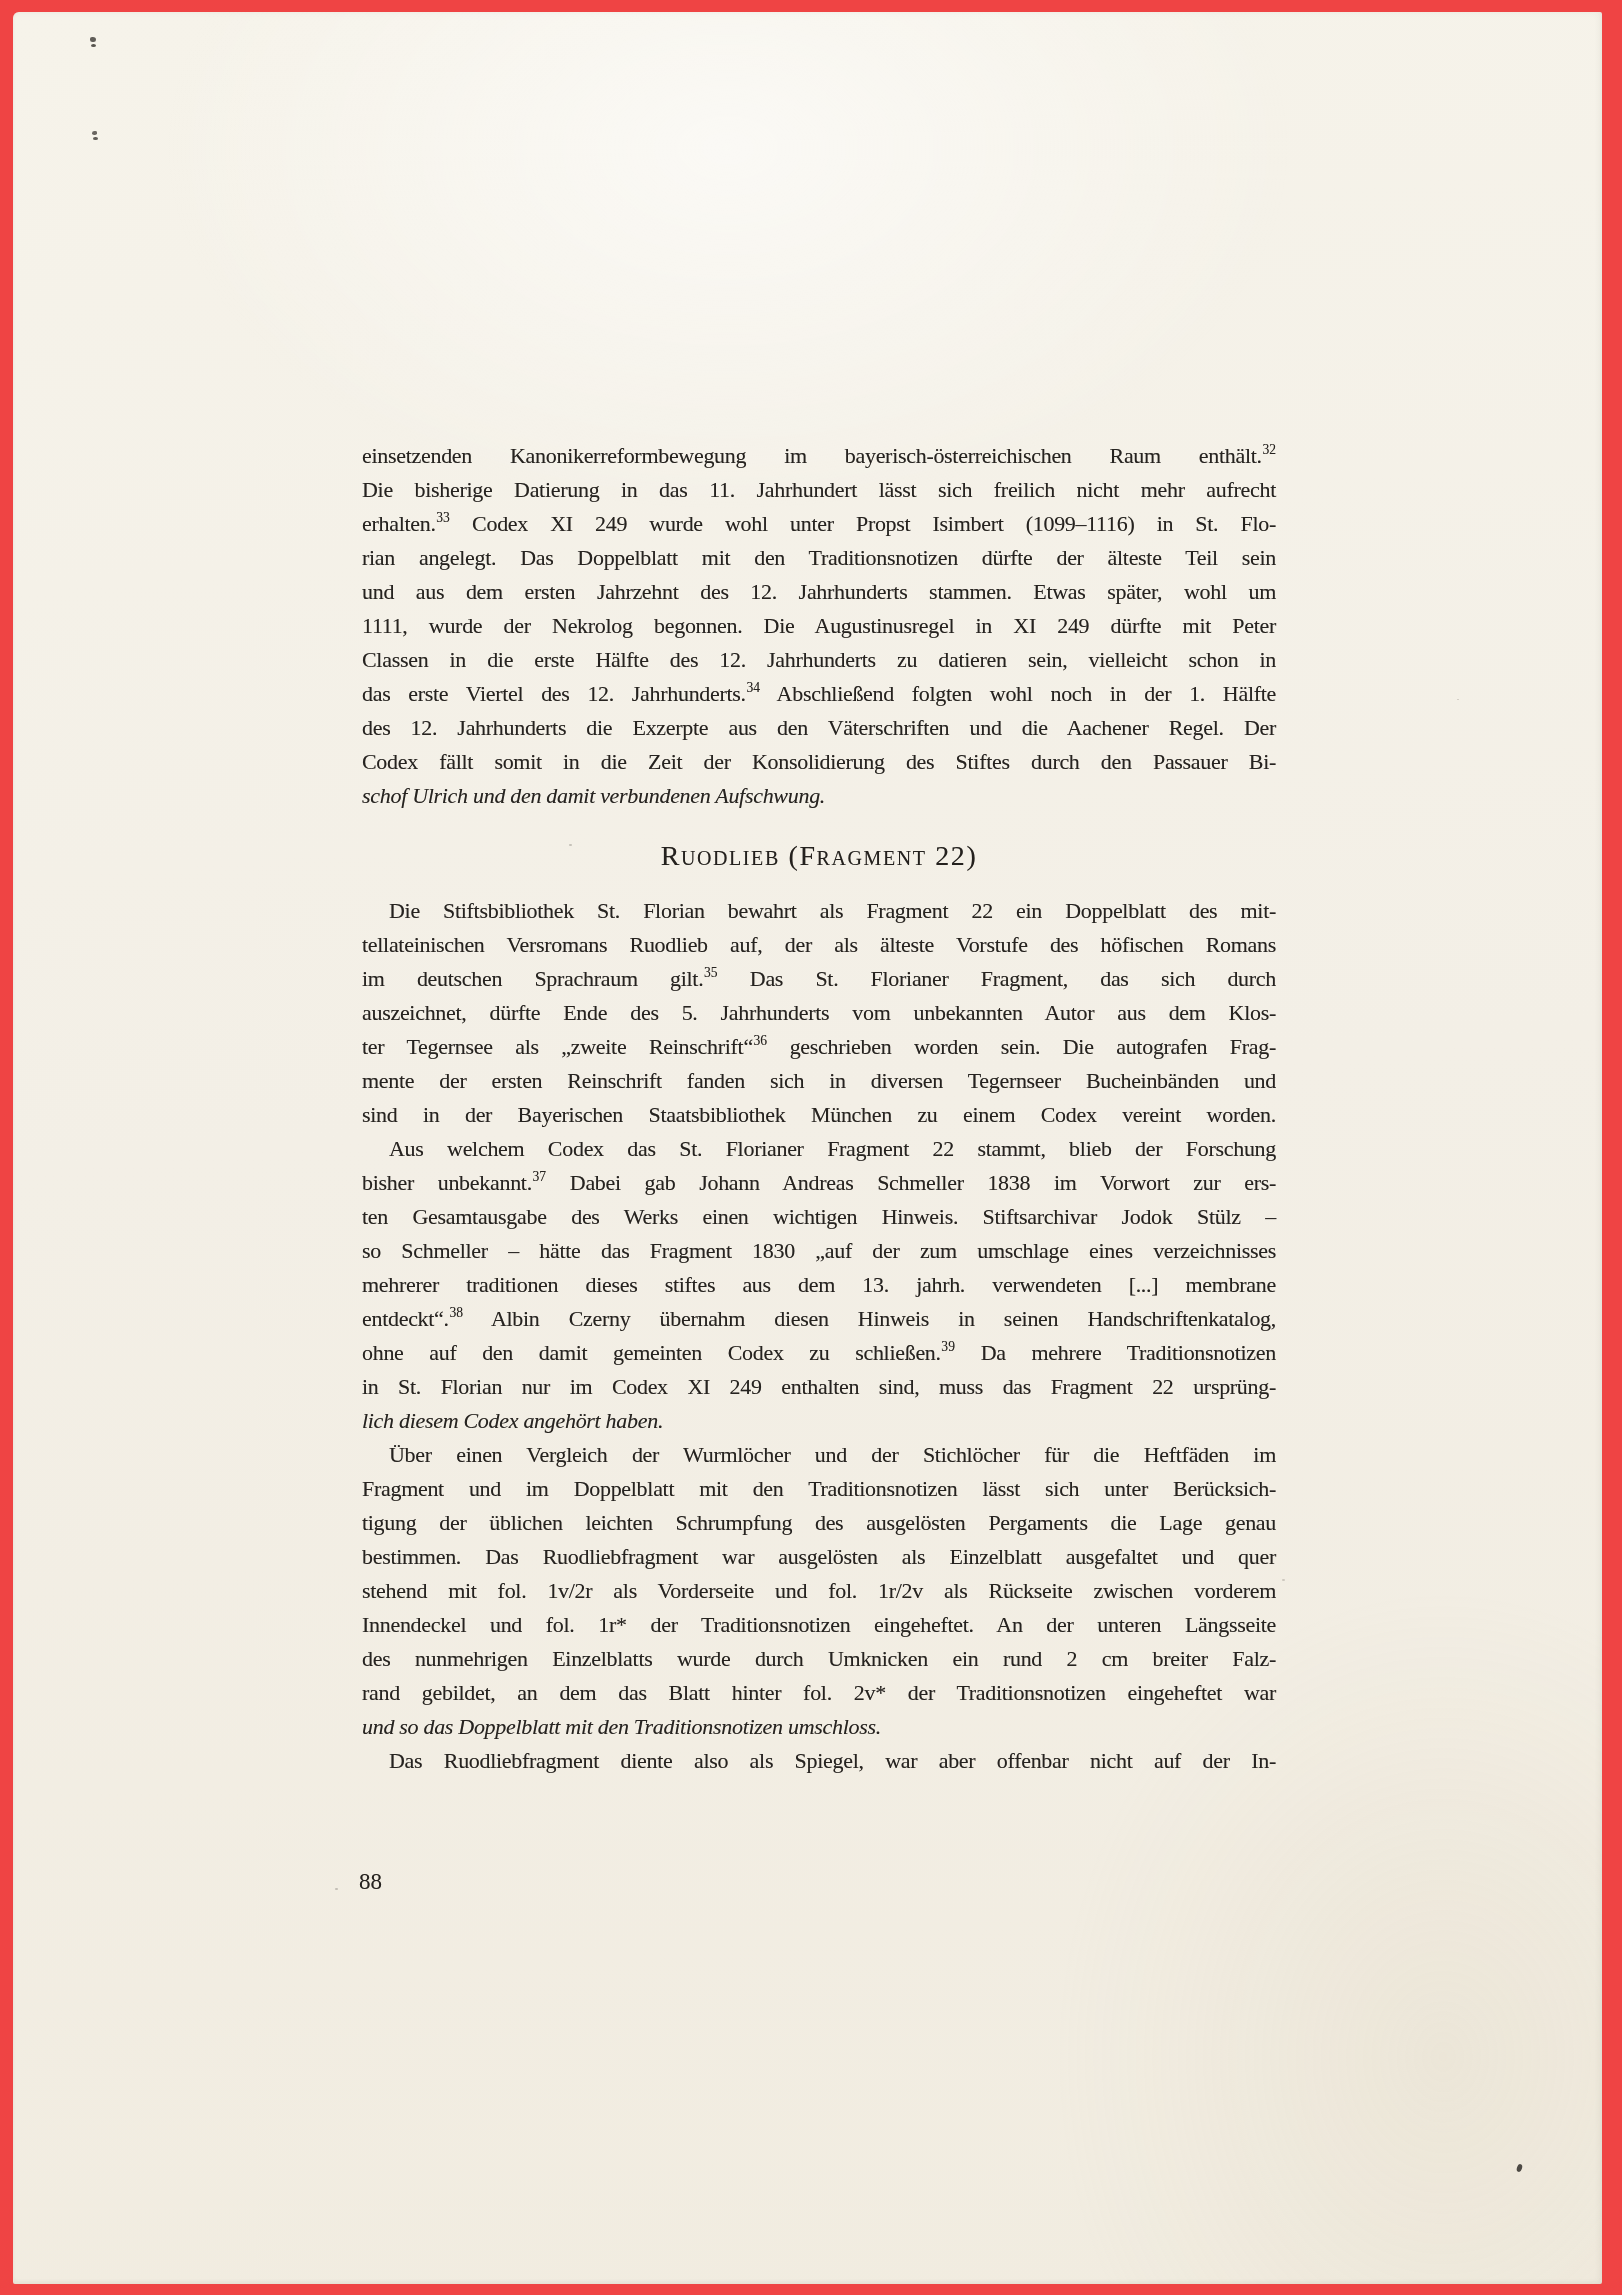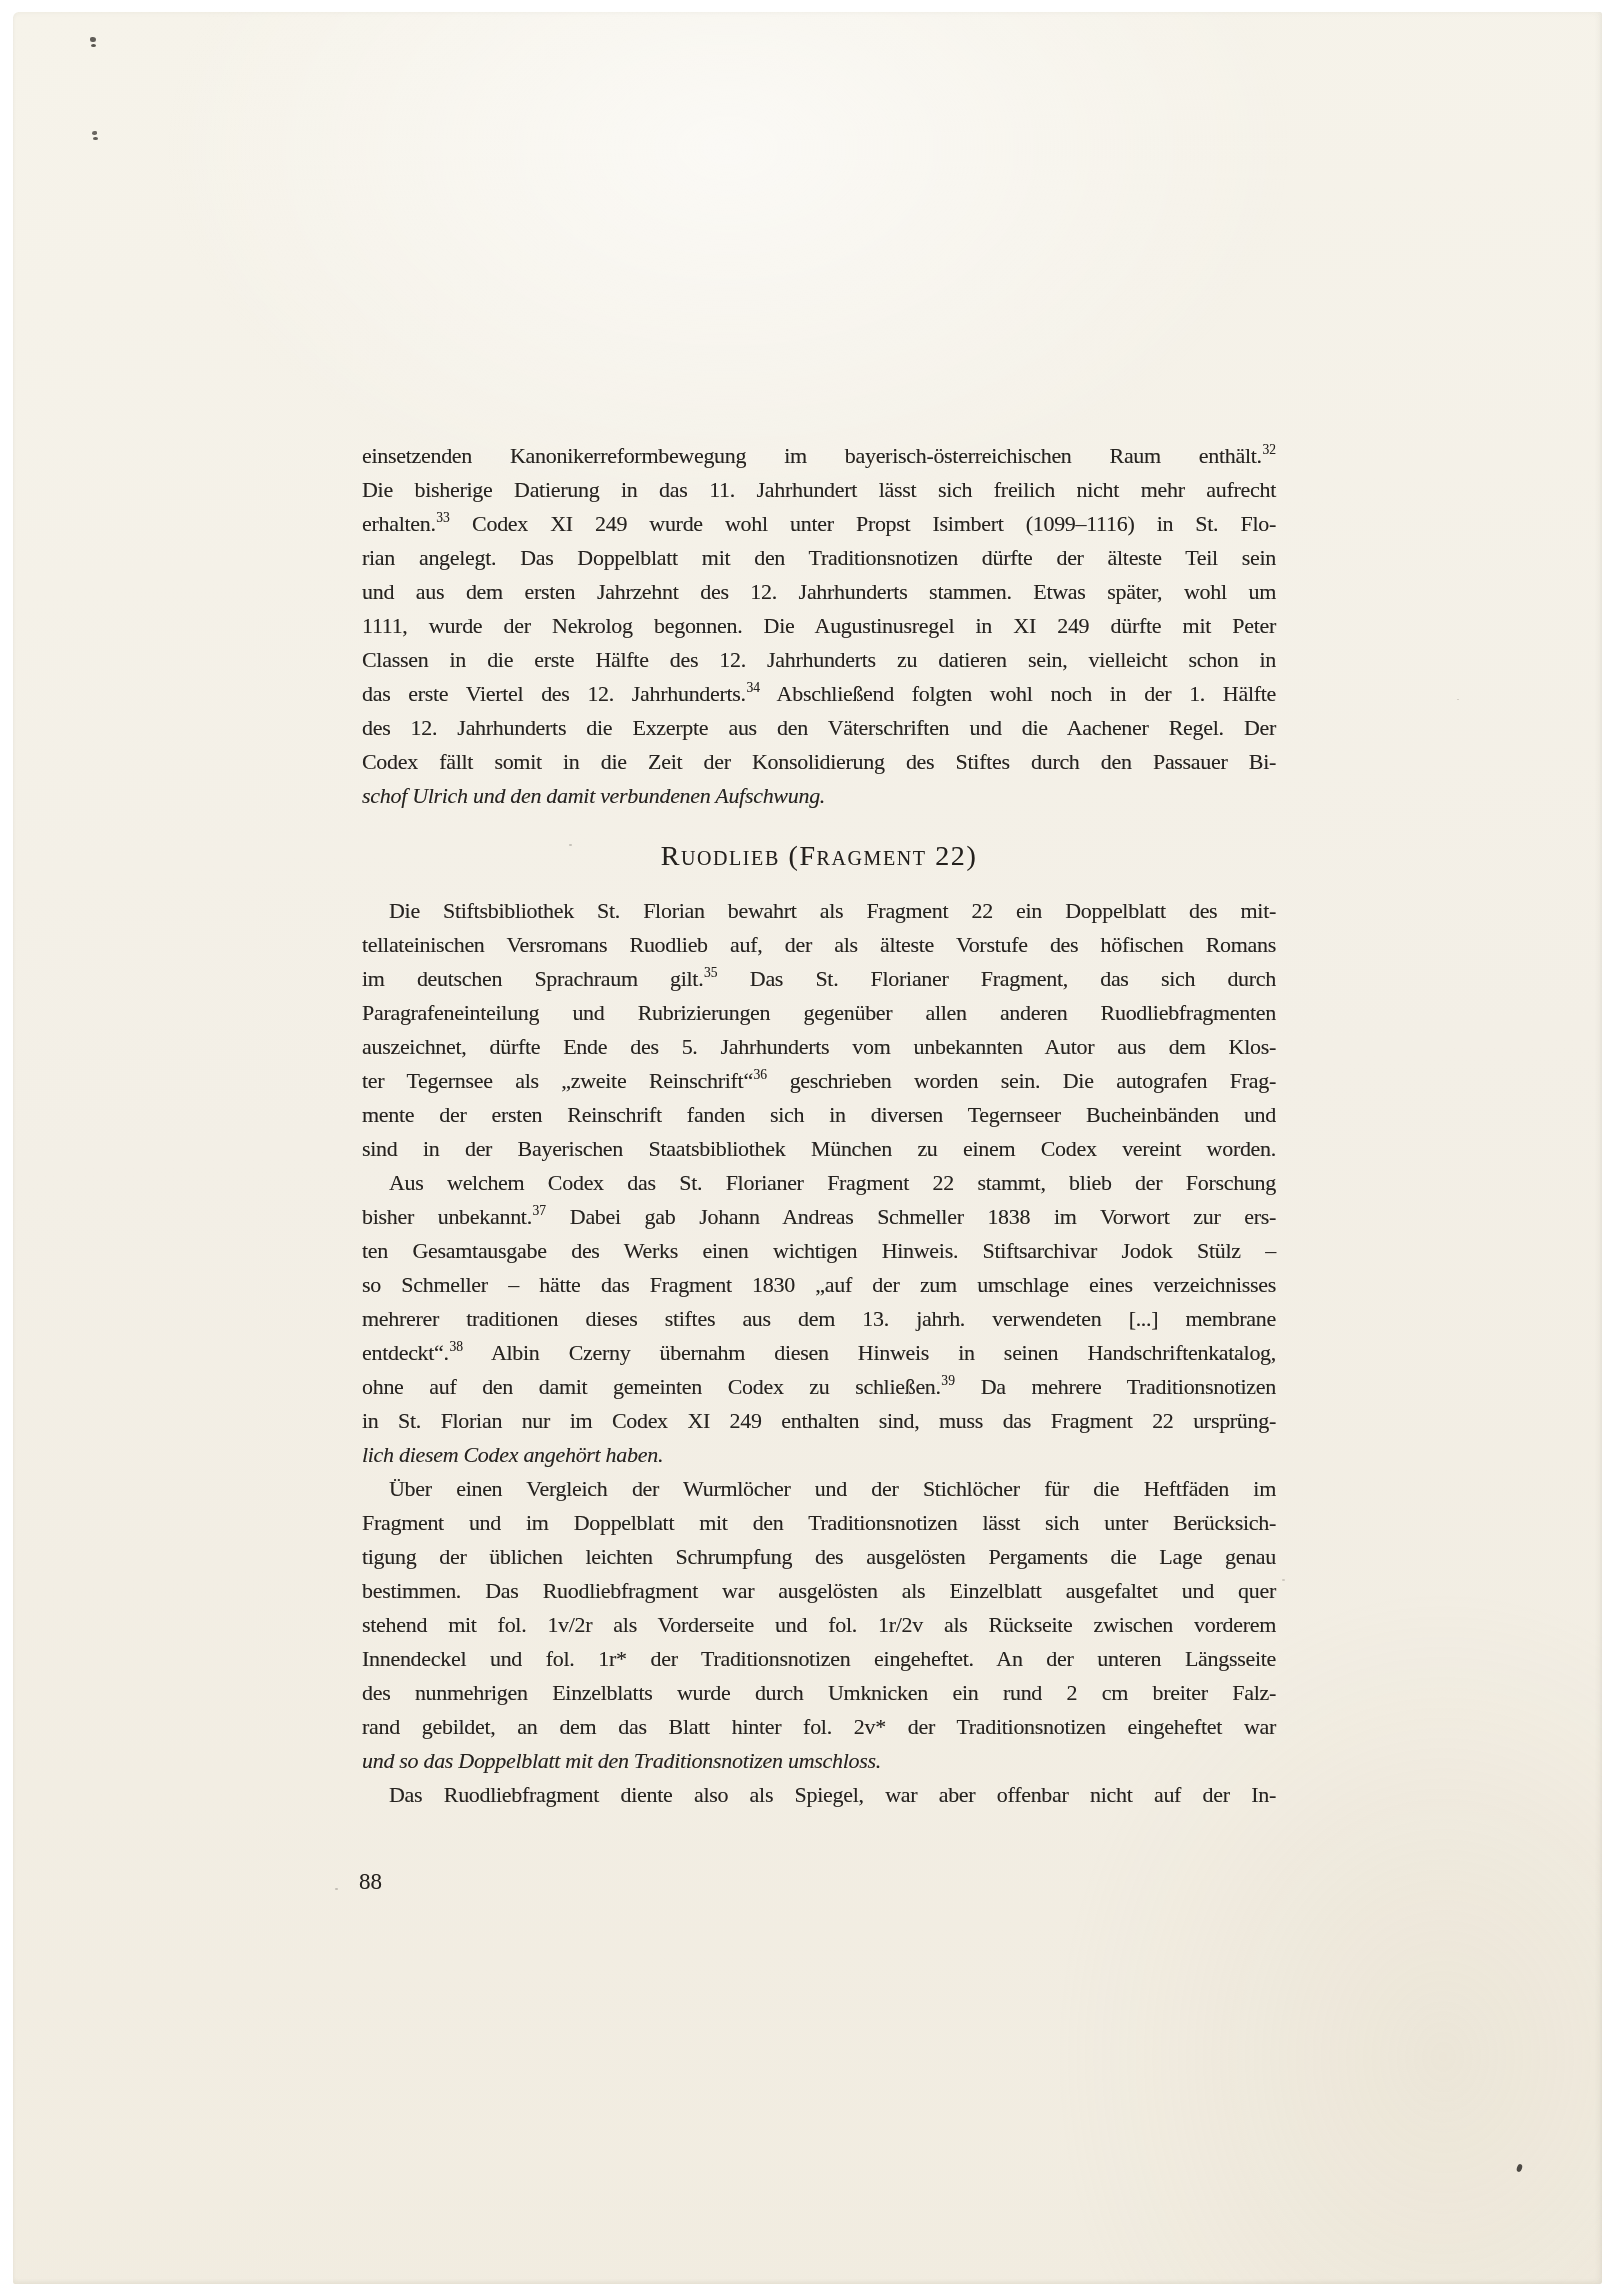--- a/index.html
+++ b/index.html
@@ -4,21 +4,21 @@
 <style>
   html, body {
     margin: 0;
     padding: 0;
     background: #050505;
   }
   .scan {
     position: relative;
     width: 1623px;
     height: 2295px;
-    background: #ffffff;
+    background: #ef4444;
     overflow: hidden;
     font-family: "Liberation Serif", "DejaVu Serif", serif;
   }
   .paper {
     position: absolute;
     left: 13px;
     top: 11.6px;
     right: 21.3px;
     bottom: 11px;
     background:
@@ -104,21 +104,20 @@
           <div class="line">das erste Viertel des 12. Jahrhunderts.<sup class="fn">34</sup> Abschließend folgten wohl noch in der 1. Hälfte</div>
           <div class="line">des 12. Jahrhunderts die Exzerpte aus den Väterschriften und die Aachener Regel. Der</div>
           <div class="line">Codex fällt somit in die Zeit der Konsolidierung des Stiftes durch den Passauer Bi-</div>
           <div class="line endline">schof Ulrich und den damit verbundenen Aufschwung.</div>
         </div>
         <div class="heading">Ruodlieb (Fragment 22)</div>
         <div class="para">
           <div class="line indent">Die Stiftsbibliothek St. Florian bewahrt als Fragment 22 ein Doppelblatt des mit-</div>
           <div class="line">tellateinischen Versromans Ruodlieb auf, der als älteste Vorstufe des höfischen Romans</div>
           <div class="line">im deutschen Sprachraum gilt.<sup class="fn">35</sup> Das St. Florianer Fragment, das sich durch</div>
-          <div class="line">Paragrafeneinteilung und Rubrizierungen gegenüber allen anderen Ruodliebfragmenten</div>
           <div class="line">auszeichnet, dürfte Ende des 5. Jahrhunderts vom unbekannten Autor aus dem Klos-</div>
           <div class="line">ter Tegernsee als „zweite Reinschrift“<sup class="fn">36</sup> geschrieben worden sein. Die autografen Frag-</div>
           <div class="line">mente der ersten Reinschrift fanden sich in diversen Tegernseer Bucheinbänden und</div>
           <div class="line">sind in der Bayerischen Staatsbibliothek München zu einem Codex vereint worden.</div>
         </div>
         <div class="para">
           <div class="line indent">Aus welchem Codex das St. Florianer Fragment 22 stammt, blieb der Forschung</div>
           <div class="line">bisher unbekannt.<sup class="fn">37</sup> Dabei gab Johann Andreas Schmeller 1838 im Vorwort zur ers-</div>
           <div class="line">ten Gesamtausgabe des Werks einen wichtigen Hinweis. Stiftsarchivar Jodok Stülz –</div>
           <div class="line">so Schmeller – hätte das Fragment 1830 „auf der zum umschlage eines verzeichnisses</div>

